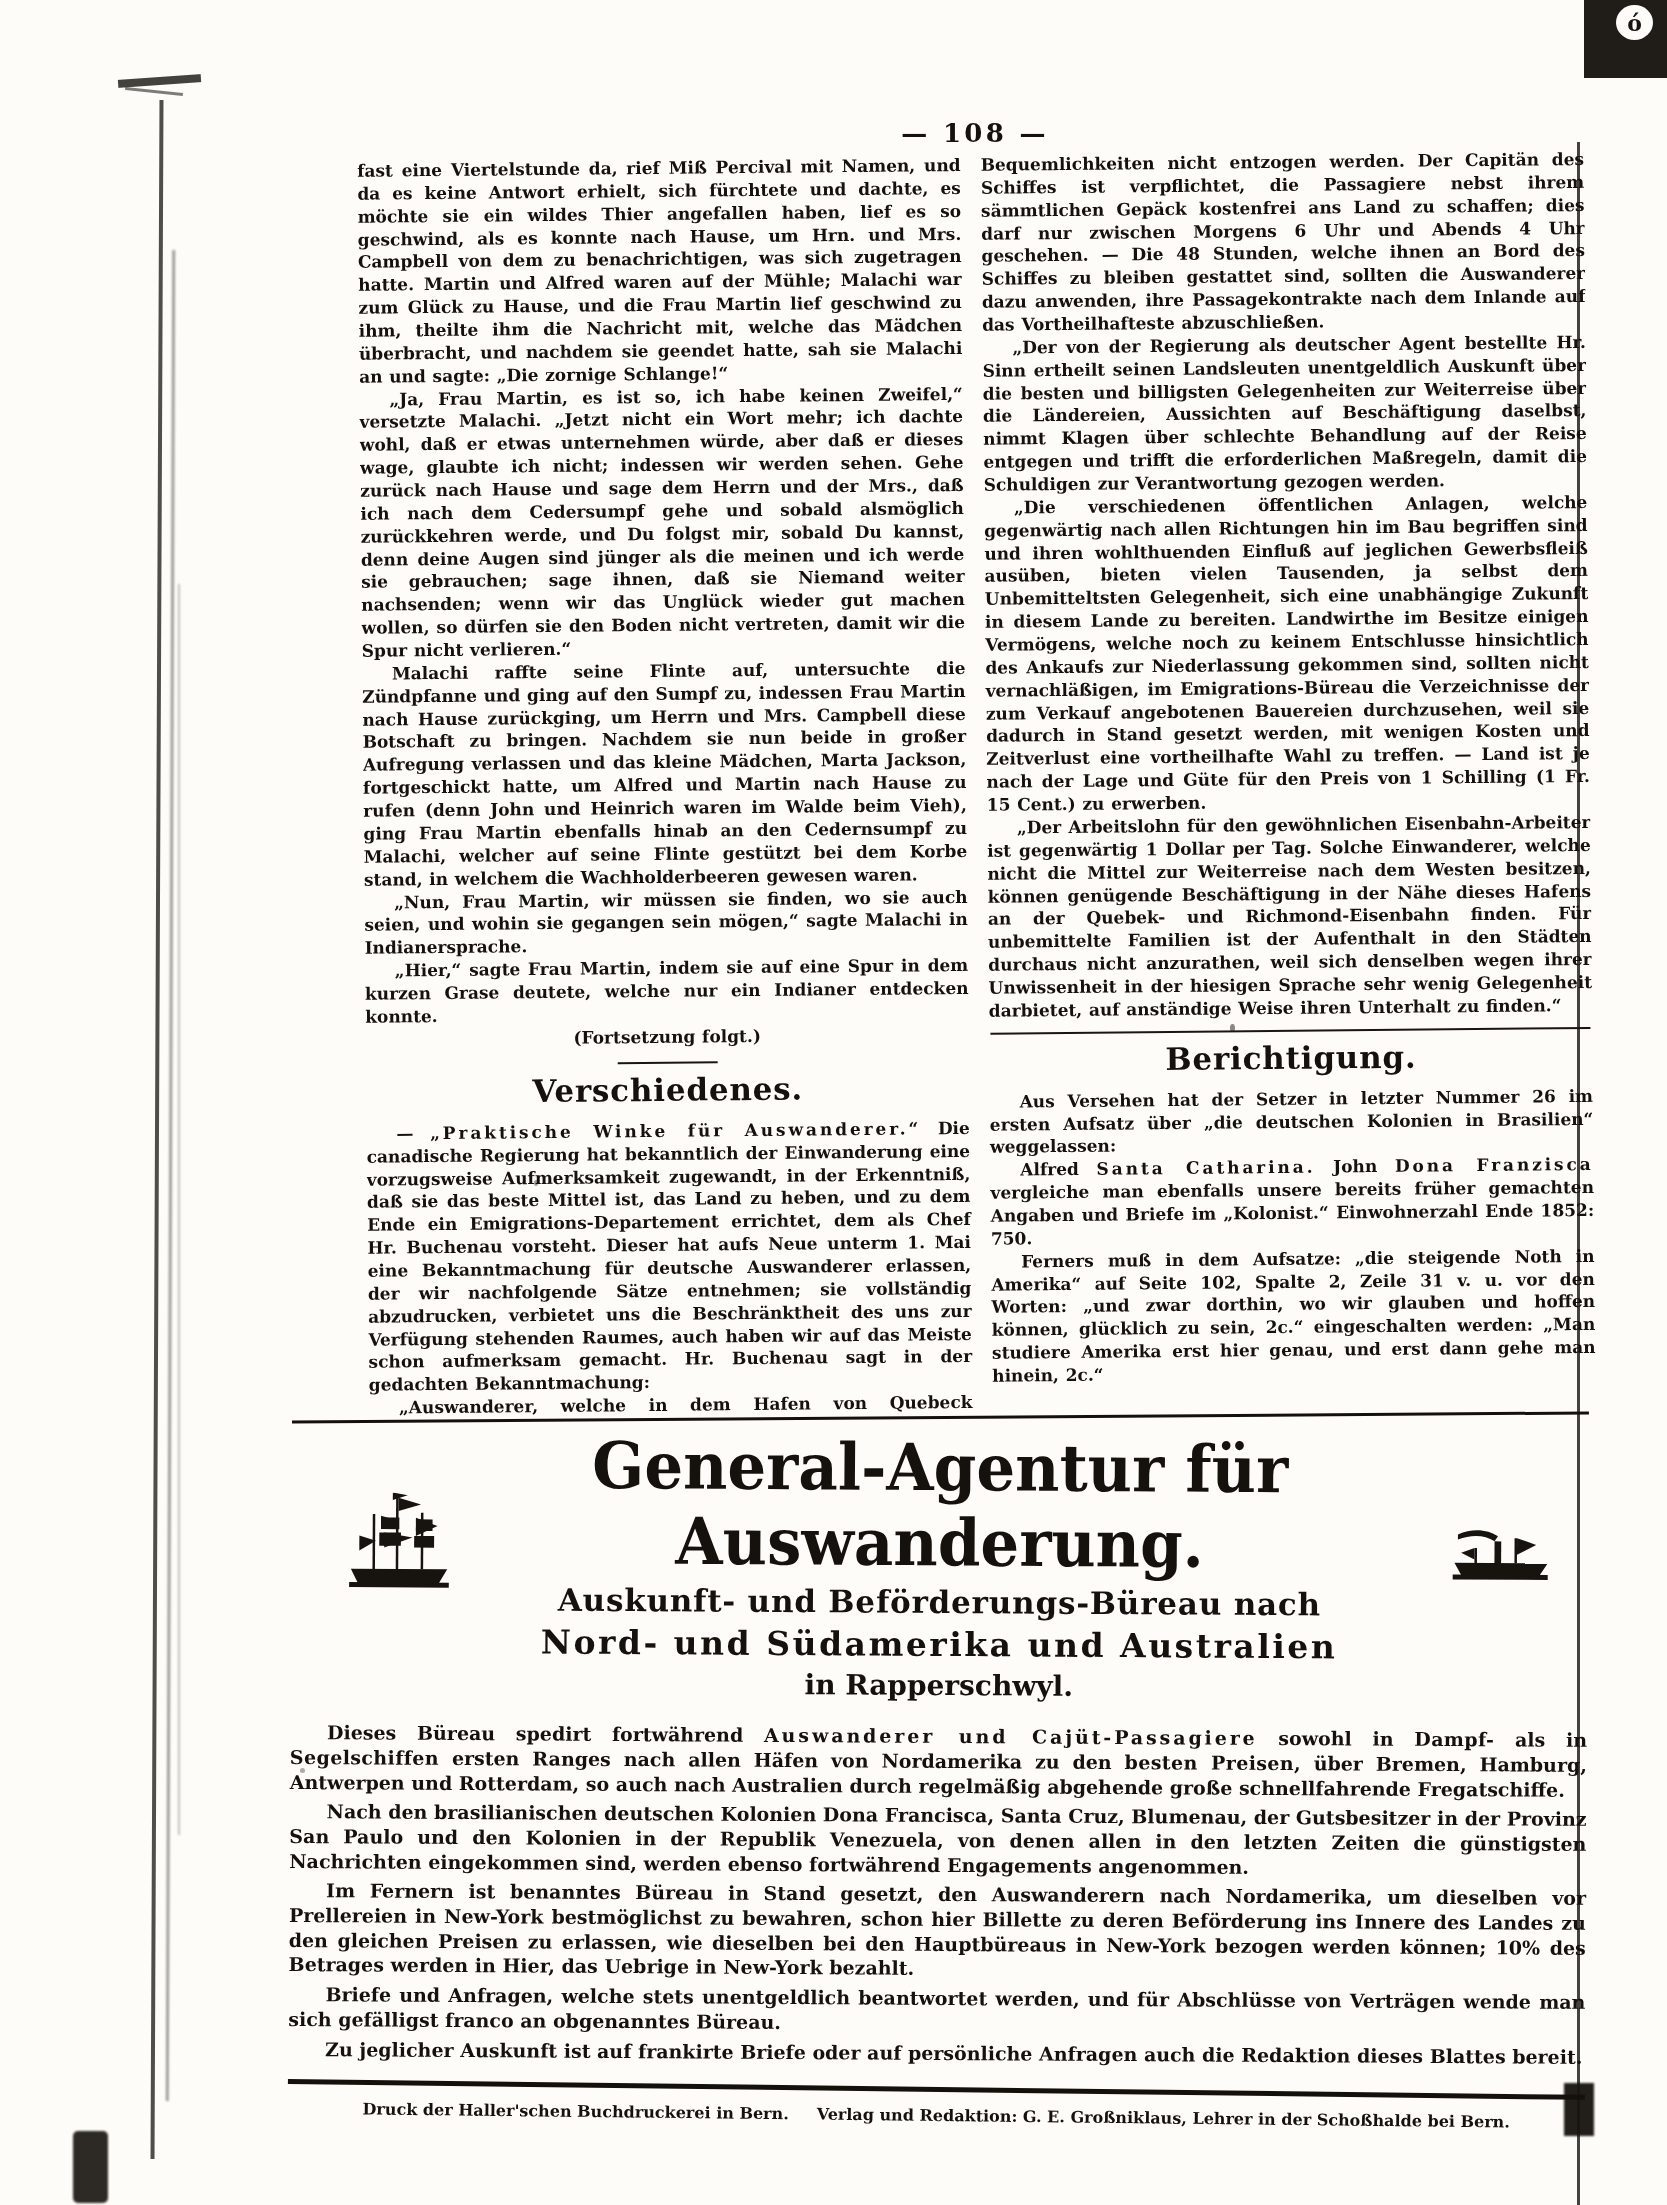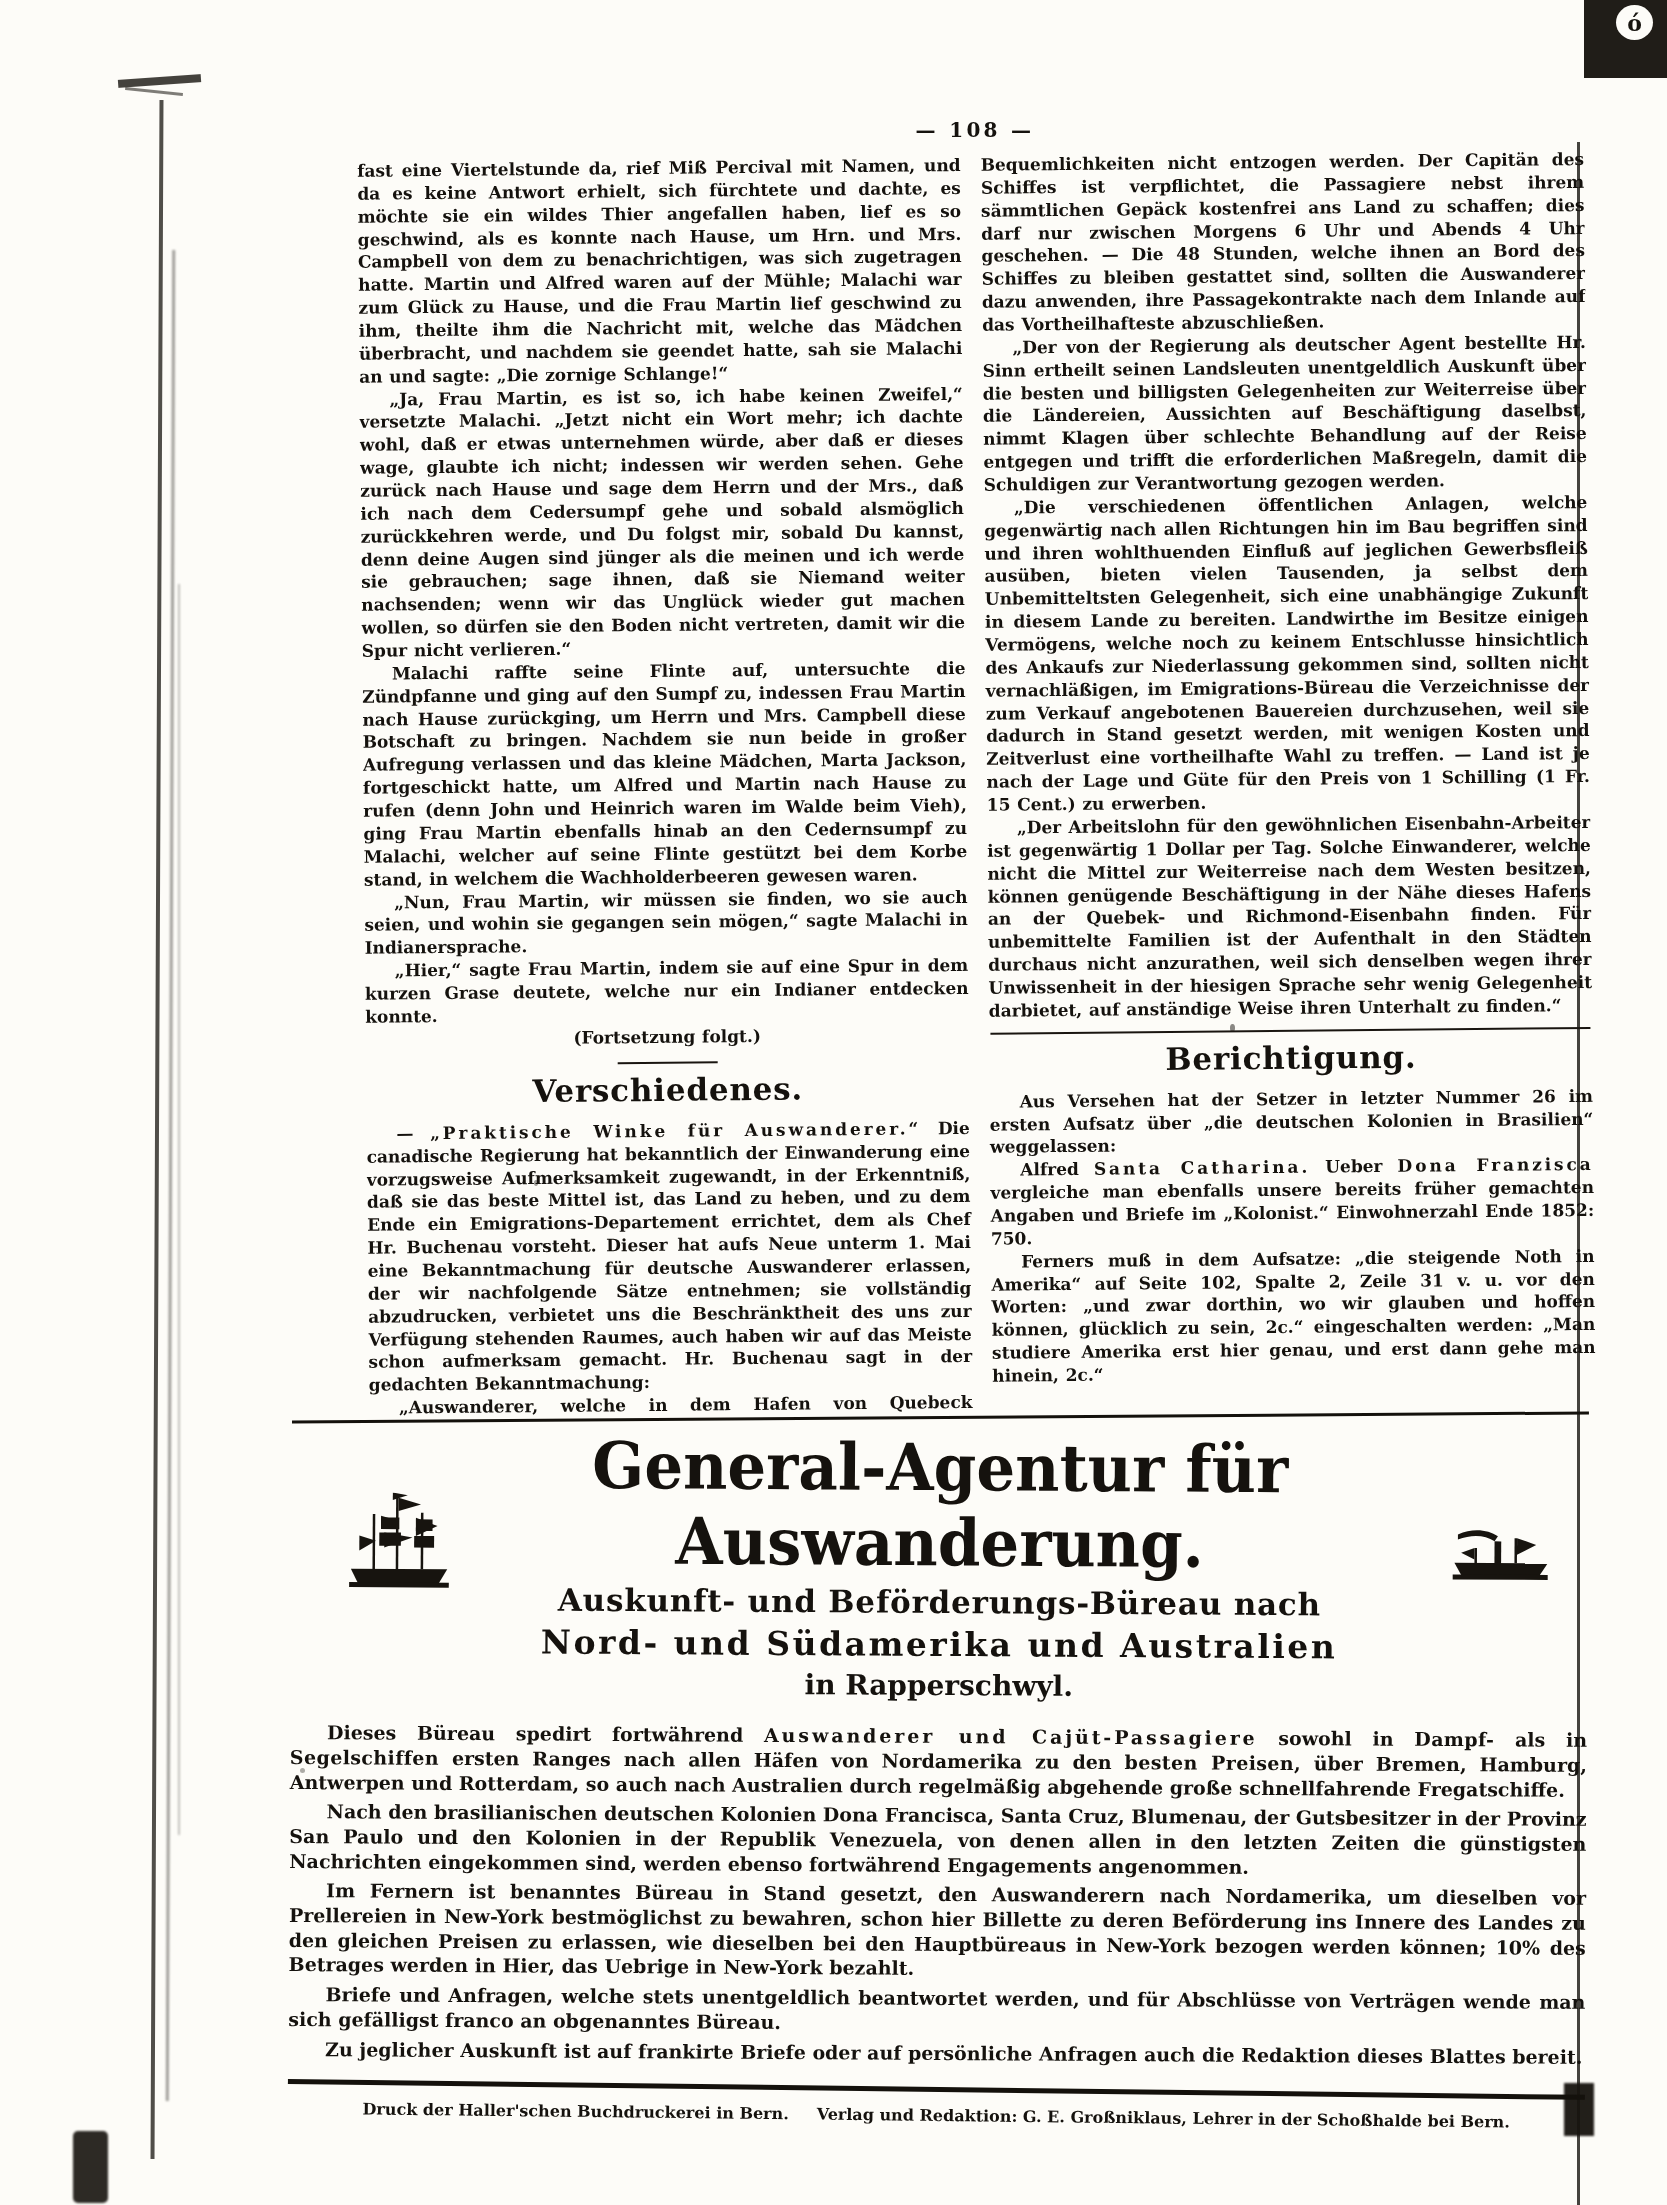--- a/index.html
+++ b/index.html
@@ -25,21 +25,21 @@
   .edge-line{left:1577px;top:142px;width:3.3px;height:2064px;opacity:.8;}
   .blob-br{left:1564px;top:2083px;width:30px;height:53px;opacity:.95;filter:blur(0.8px);}
   .speck1{left:1230px;top:1024px;width:5px;height:8.3px;opacity:.5;border-radius:50%;}
   .speck2{left:534px;top:1180px;width:4.2px;height:5.8px;opacity:.4;border-radius:50%;}
   .speck3{left:300px;top:1768px;width:5px;height:5px;opacity:.35;border-radius:50%;}
 
   
   .ink{color:#15120e;}
   .pageno{
     position:absolute;left:850px;top:118px;width:250px;text-align:center;
-    font-size:20px;font-weight:700;letter-spacing:3.3px;
+    font-size:26px;font-weight:700;letter-spacing:3.3px;
   }
   .top-section{
     position:absolute;left:357px;top:155px;width:1227px;height:1261px;overflow:hidden;
     transform:rotate(-0.55deg);transform-origin:40% 0;
     display:flex;gap:20px;
   }
   .col{width:604px;}
   .col p{
     margin:0;font-size:17px;line-height:1.345;text-align:justify;font-weight:700;
     word-spacing:0.8px;
@@ -117,21 +117,21 @@
     </div>
 
     <div class="col ink">
       <p>Bequemlichkeiten nicht entzogen werden. Der Capitän des Schiffes ist verpflichtet, die Passagiere nebst ihrem sämmtlichen Gepäck kostenfrei ans Land zu schaffen; dies darf nur zwischen Morgens 6 Uhr und Abends 4 Uhr geschehen. — Die 48 Stunden, welche ihnen an Bord des Schiffes zu bleiben gestattet sind, sollten die Auswanderer dazu anwenden, ihre Passagekontrakte nach dem Inlande auf das Vortheilhafteste abzuschließen.</p>
       <p class="indent">„Der von der Regierung als deutscher Agent bestellte Hr. Sinn ertheilt seinen Landsleuten unentgeldlich Auskunft über die besten und billigsten Gelegenheiten zur Weiterreise über die Ländereien, Aussichten auf Beschäftigung daselbst, nimmt Klagen über schlechte Behandlung auf der Reise entgegen und trifft die erforderlichen Maßregeln, damit die Schuldigen zur Verantwortung gezogen werden.</p>
       <p class="indent">„Die verschiedenen öffentlichen Anlagen, welche gegenwärtig nach allen Richtungen hin im Bau begriffen sind und ihren wohlthuenden Einfluß auf jeglichen Gewerbsfleiß ausüben, bieten vielen Tausenden, ja selbst dem Unbemitteltsten Gelegenheit, sich eine unabhängige Zukunft in diesem Lande zu bereiten. Landwirthe im Besitze einigen Vermögens, welche noch zu keinem Entschlusse hinsichtlich des Ankaufs zur Niederlassung gekommen sind, sollten nicht vernachläßigen, im Emigrations-Büreau die Verzeichnisse der zum Verkauf angebotenen Bauereien durchzusehen, weil sie dadurch in Stand gesetzt werden, mit wenigen Kosten und Zeitverlust eine vortheilhafte Wahl zu treffen. — Land ist je nach der Lage und Güte für den Preis von 1 Schilling (1 Fr. 15 Cent.) zu erwerben.</p>
       <p class="indent">„Der Arbeitslohn für den gewöhnlichen Eisenbahn-Arbeiter ist gegenwärtig 1 Dollar per Tag. Solche Einwanderer, welche nicht die Mittel zur Weiterreise nach dem Westen besitzen, können genügende Beschäftigung in der Nähe dieses Hafens an der Quebek- und Richmond-Eisenbahn finden. Für unbemittelte Familien ist der Aufenthalt in den Städten durchaus nicht anzurathen, weil sich denselben wegen ihrer Unwissenheit in der hiesigen Sprache sehr wenig Gelegenheit darbietet, auf anständige Weise ihren Unterhalt zu finden.“</p>
       <div class="col-rule"></div>
       <div class="sec-head">Berichtigung.</div>
       <p class="indent">Aus Versehen hat der Setzer in letzter Nummer 26 im ersten Aufsatz über „die deutschen Kolonien in Brasilien“ weggelassen:</p>
-      <p class="indent"><span>Alfred </span><span class="ls">Santa Catharina.</span><span> Ueber </span><span class="ls">Dona Franzisca</span><span> vergleiche man ebenfalls unsere bereits früher gemachten Angaben und Briefe im „Kolonist.“ Einwohnerzahl Ende 1852: 750.</span></p>
+      <p class="indent"><span>Alfred </span><span class="ls">Santa Catharina.</span><span> John </span><span class="ls">Dona Franzisca</span><span> vergleiche man ebenfalls unsere bereits früher gemachten Angaben und Briefe im „Kolonist.“ Einwohnerzahl Ende 1852: 750.</span></p>
       <p class="indent">Ferners muß in dem Aufsatze: „die steigende Noth in Amerika“ auf Seite 102, Spalte 2, Zeile 31 v. u. vor den Worten: „und zwar dorthin, wo wir glauben und hoffen können, glücklich zu sein, 2c.“ eingeschalten werden: „Man studiere Amerika erst hier genau, und erst dann gehe man hinein, 2c.“</p>
 
     </div>
 
   </div>
 
   <div class="ad-section ink">
     <div class="ad-toprule"></div>
 
     <div class="ad-title">General-Agentur für Auswanderung.</div>

